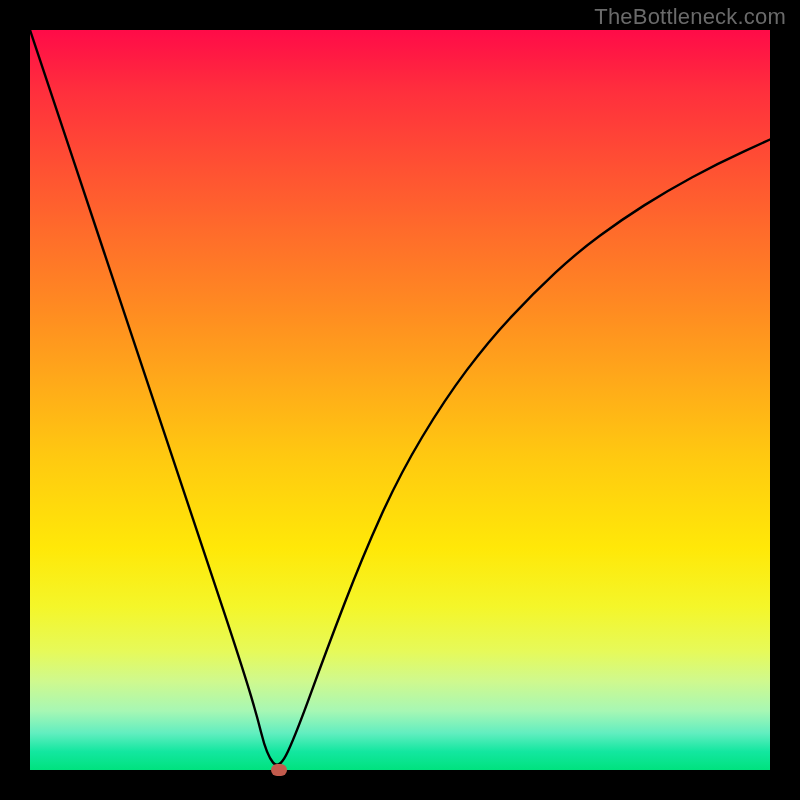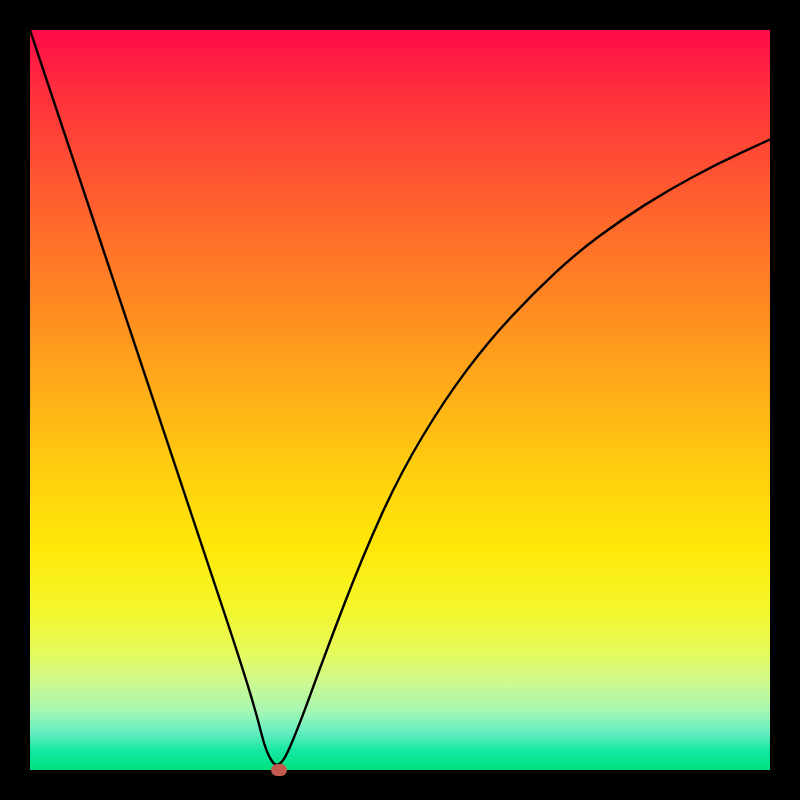--- a/index.html
+++ b/index.html
@@ -66,20 +66,21 @@
     background: #c25b4d;
     border-radius: 6px;
     transform: translate(-50%, -50%);
     z-index: 6;
   }
 </style>
 </head>
 <body>
 
 <div class="frame">
+  <div class="watermark">TheBottleneck.com</div>
 
   <div class="plot-area">
     <svg class="curve" viewBox="0 0 740 740" preserveAspectRatio="none">
       <path id="curve-path" fill="none" stroke="#000" stroke-width="2.4" stroke-linejoin="round" stroke-linecap="round" d="M 0.00 0.00 Q 0.00 0.00 14.80 44.40 Q 29.60 88.80 44.40 133.20 Q 59.20 177.60 74.00 222.00 Q 88.80 266.40 103.60 310.80 Q 118.40 355.20 133.20 399.60 Q 148.00 444.00 162.80 488.40 Q 177.60 532.80 192.40 577.20 Q 207.20 621.60 216.45 651.20 Q 225.70 680.80 231.25 703.00 Q 236.80 725.20 243.09 732.60 Q 249.38 740.00 257.89 721.50 Q 266.40 703.00 281.20 662.30 Q 296.00 621.60 314.50 573.50 Q 333.00 525.40 351.50 484.70 Q 370.00 444.00 392.20 407.00 Q 414.40 370.00 436.60 340.40 Q 458.80 310.80 481.00 287.12 Q 503.20 263.44 525.40 242.72 Q 547.60 222.00 569.80 205.72 Q 592.00 189.44 614.20 175.38 Q 636.40 161.32 662.30 147.26 Q 688.20 133.20 714.10 121.36 T 740.00 109.52"></path>
     </svg>
     <div class="dot" id="min-dot" style="left: 249.38px; top: 740px;"></div>
   </div>
 </div>
 
 </body></html>

